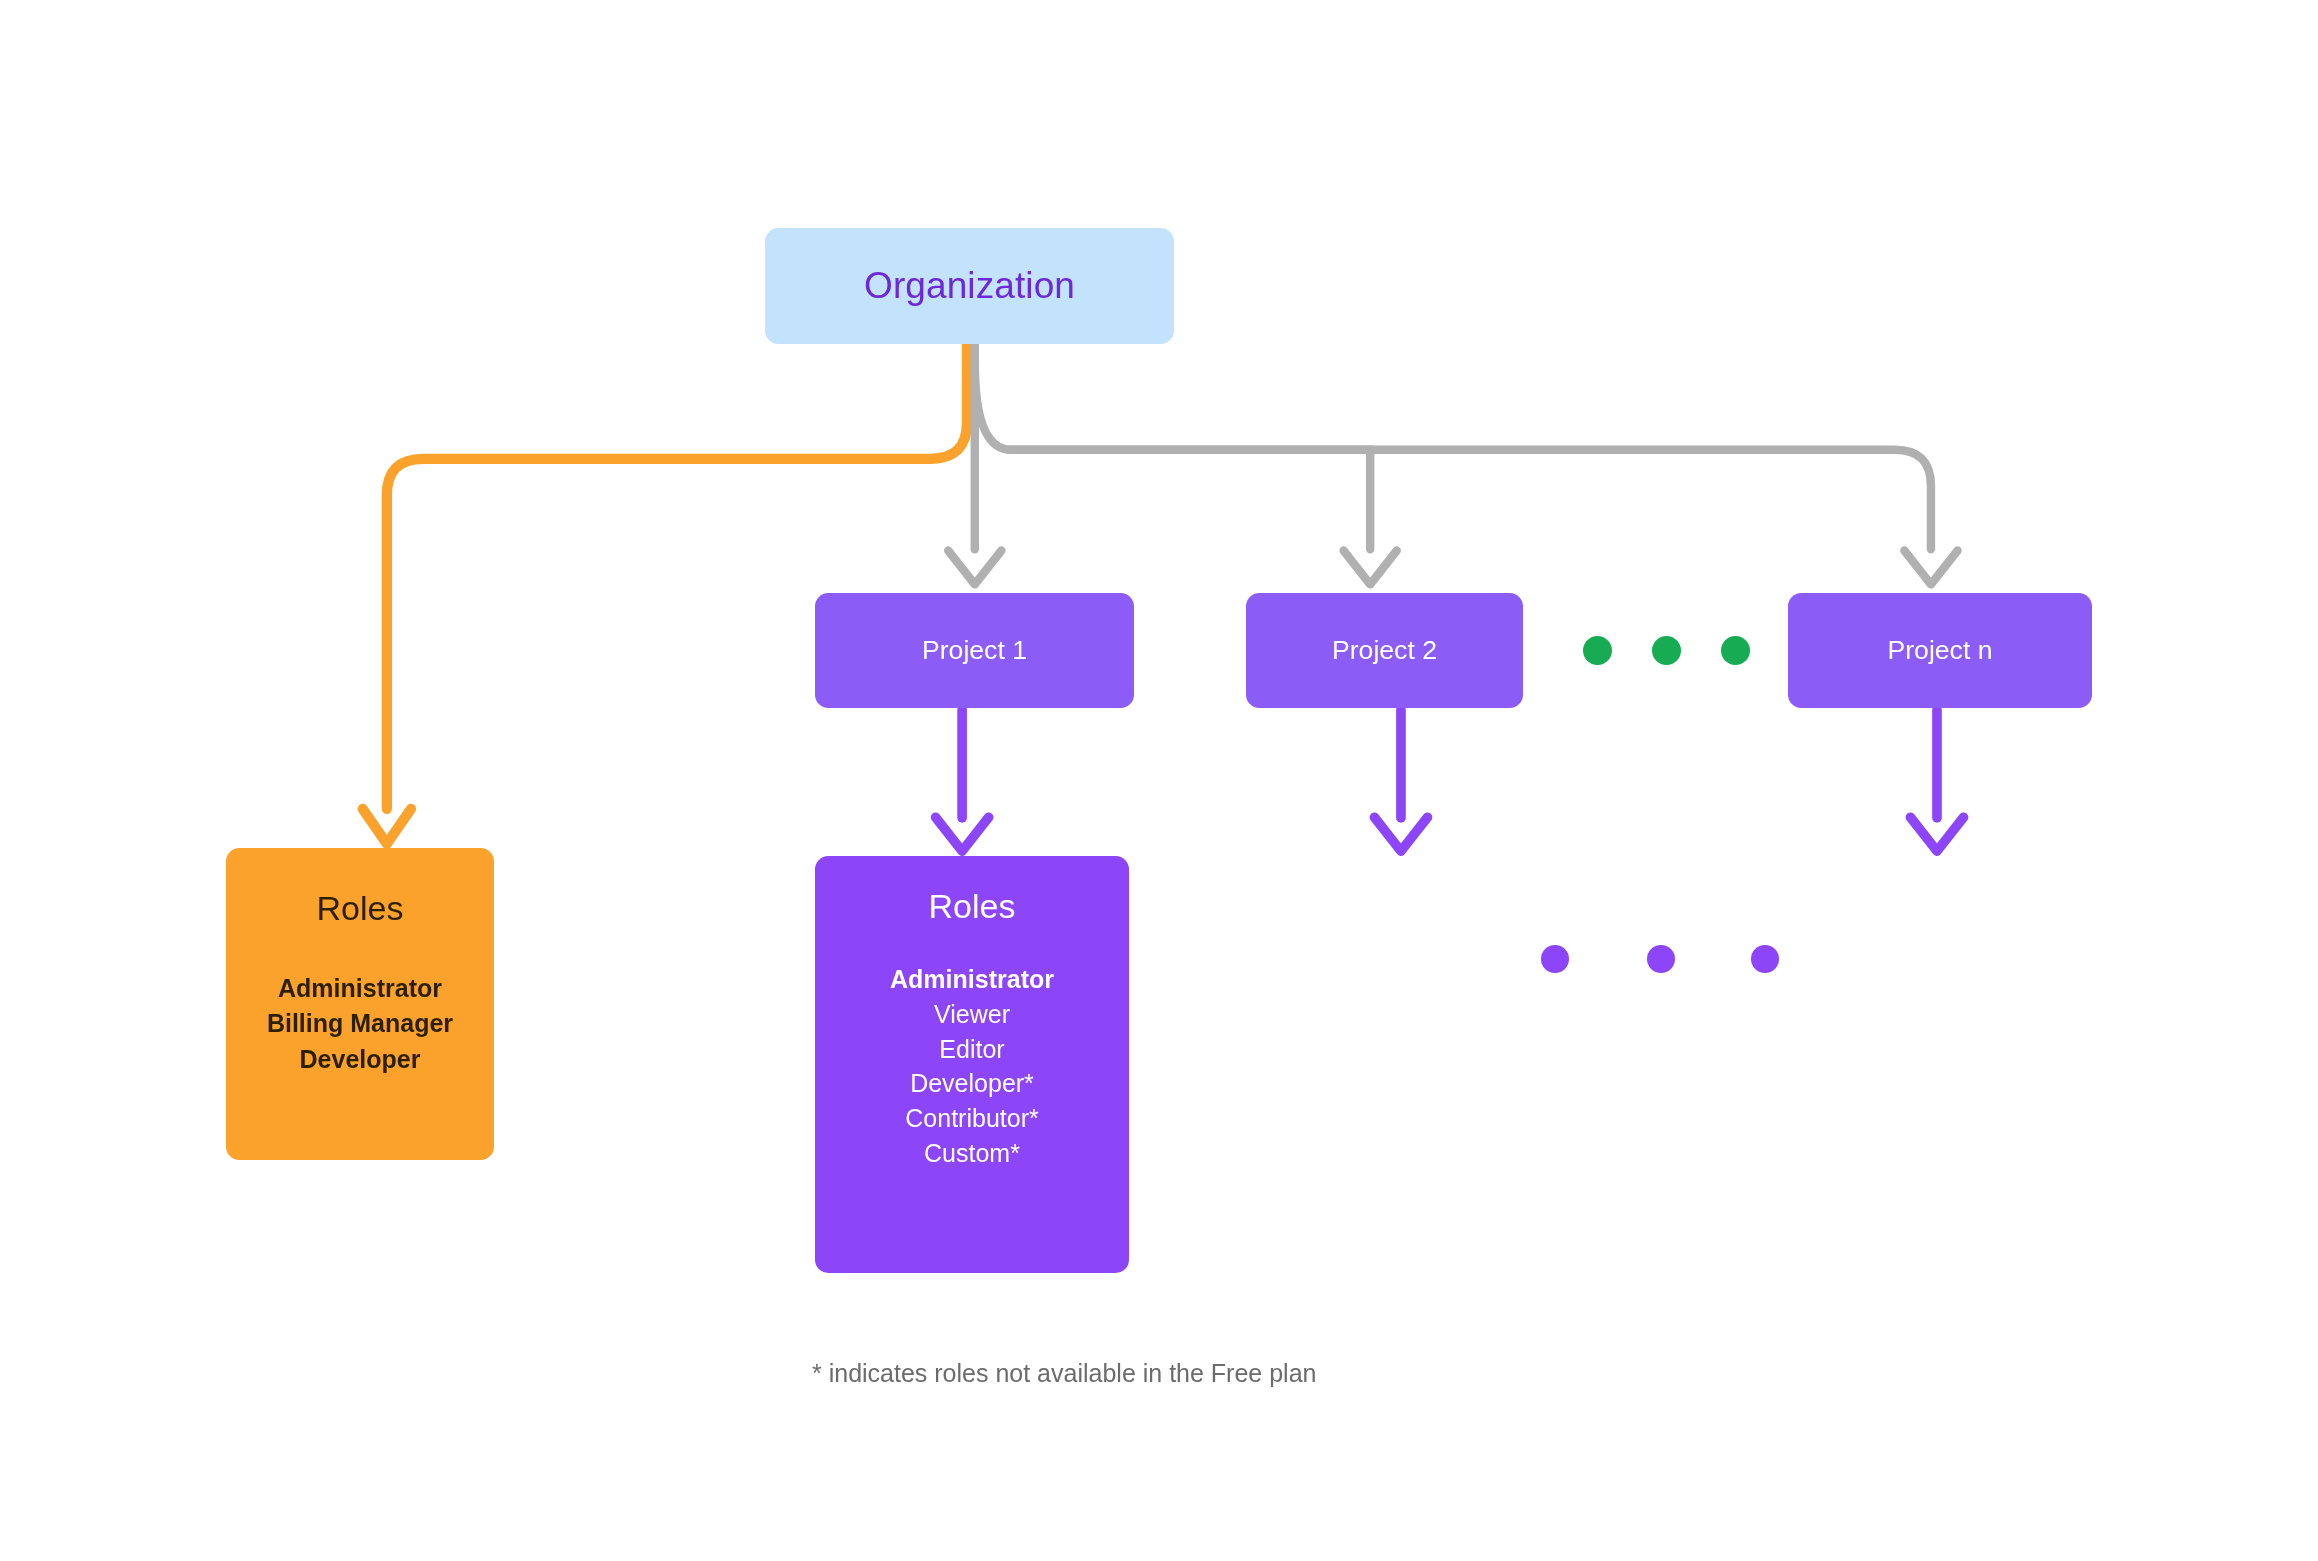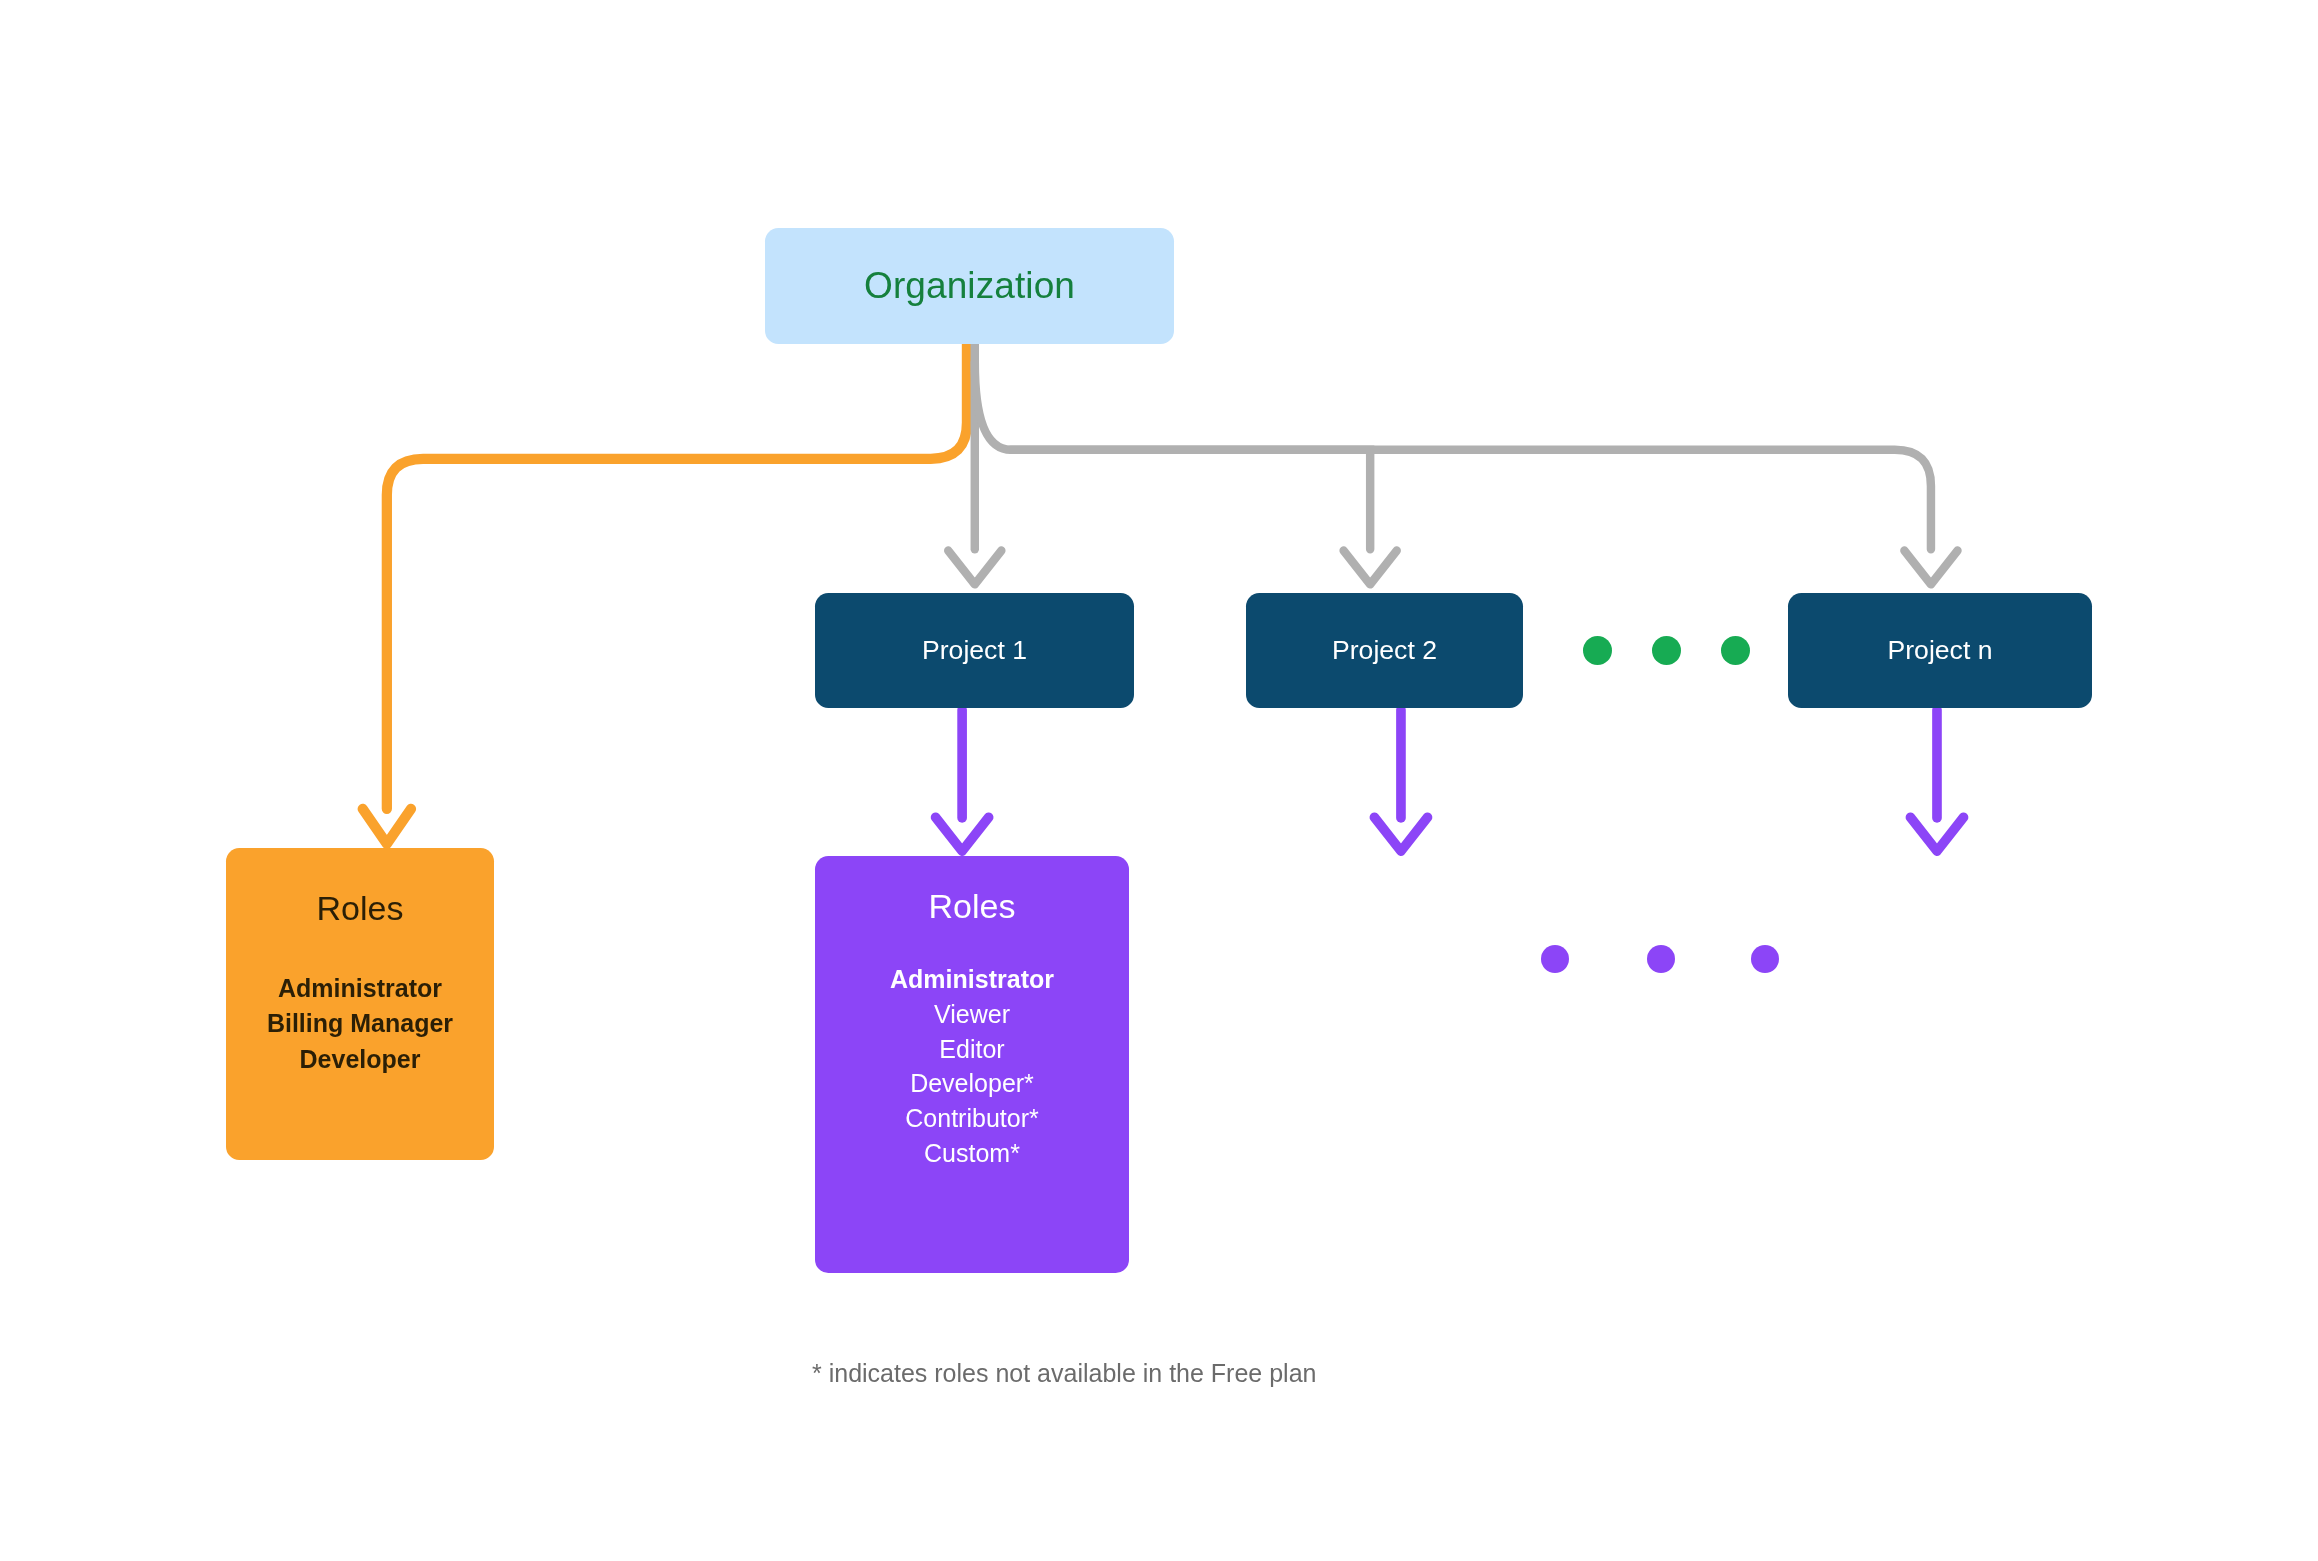--- a/index.html
+++ b/index.html
@@ -42,28 +42,28 @@
   
   #org-node {
     left: 765px;
     top: 228px;
     width: 409px;
     height: 116px;
     background: #c3e3fd;
   }
   #org-node .node-title {
     font-size: 37px;
-    color: #15803d;
+    color: #6d28d9;
     font-weight: 400;
     letter-spacing: 0.1px;
   }
 
   
   .project-node {
-    background: #0c4a6e;
+    background: #8b5cf6;
     height: 115px;
   }
   .project-node .node-title {
     font-size: 26.6px;
     color: #ffffff;
     font-weight: 400;
   }
   #project-1-node { left: 815px; top: 593px; width: 319px; }
   #project-2-node { left: 1246px; top: 593px; width: 277px; }
   #project-n-node { left: 1788px; top: 593px; width: 304px; }

